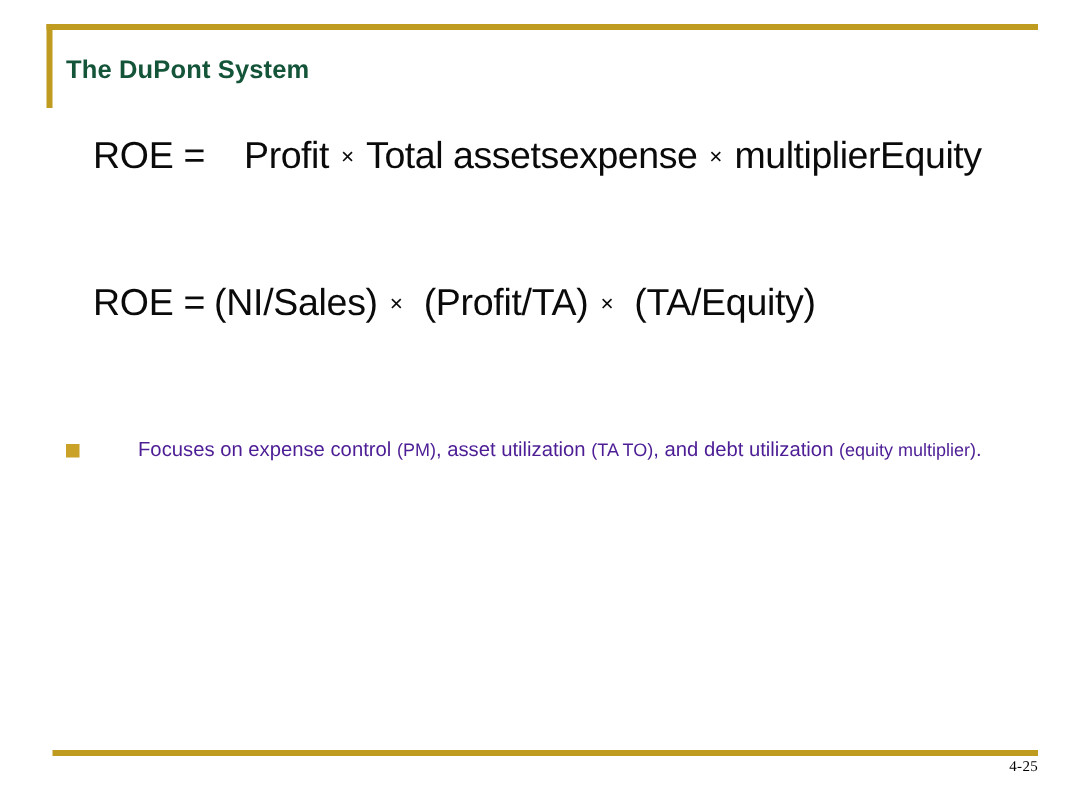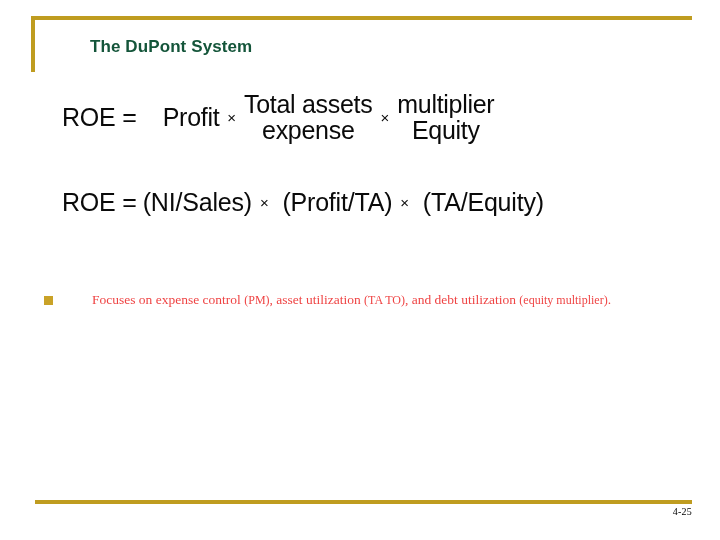--- a/index.html
+++ b/index.html
@@ -45,42 +45,40 @@
   .title {
     position: absolute;
     left: 44px;
     top: 37px;
     font-size: 17px;
     font-weight: bold;
     color: #14553a;
     letter-spacing: 0.1px;
     white-space: nowrap;
     font-family: "Liberation Sans", sans-serif;
-    margin-left: 46px;
   }
 
   
   .eq1 {
     position: absolute;
     left: 62px;
     top: 92px;
     display: flex;
     align-items: center;
     color: #0a0a0a;
     font-family: "Liberation Sans", sans-serif;
   }
   .eq1 .lhs {
     font-size: 25px;
     line-height: 1;
     white-space: nowrap;
     letter-spacing: -0.2px;
   }
   .eq1 .stack {
     display: flex;
-    flex-direction: column;
     align-items: center;
     justify-content: center;
     line-height: 1.02;
     font-size: 25px;
     white-space: nowrap;
     letter-spacing: -0.3px;
     text-align: center;
   }
   .eq1 .times {
     font-size: 15px;
@@ -122,22 +120,22 @@
     width: 9px;
     height: 9px;
     background: #c9a227;
     margin-top: 6px;
     flex: 0 0 auto;
   }
   .bullet-text {
     margin-left: 39px;
     font-size: 13.5px;
     line-height: 1.45;
-    color: #ef4444;
-    font-family: Liberation Serif, serif;
+    color: #4c1d95;
+    font-family: Liberation Sans, sans-serif;
     text-align: center;
   }
   .bullet-text .sm {
     font-size: 12px;
   }
 
   
   .rule-bottom {
     position: absolute;
     left: 35px;

